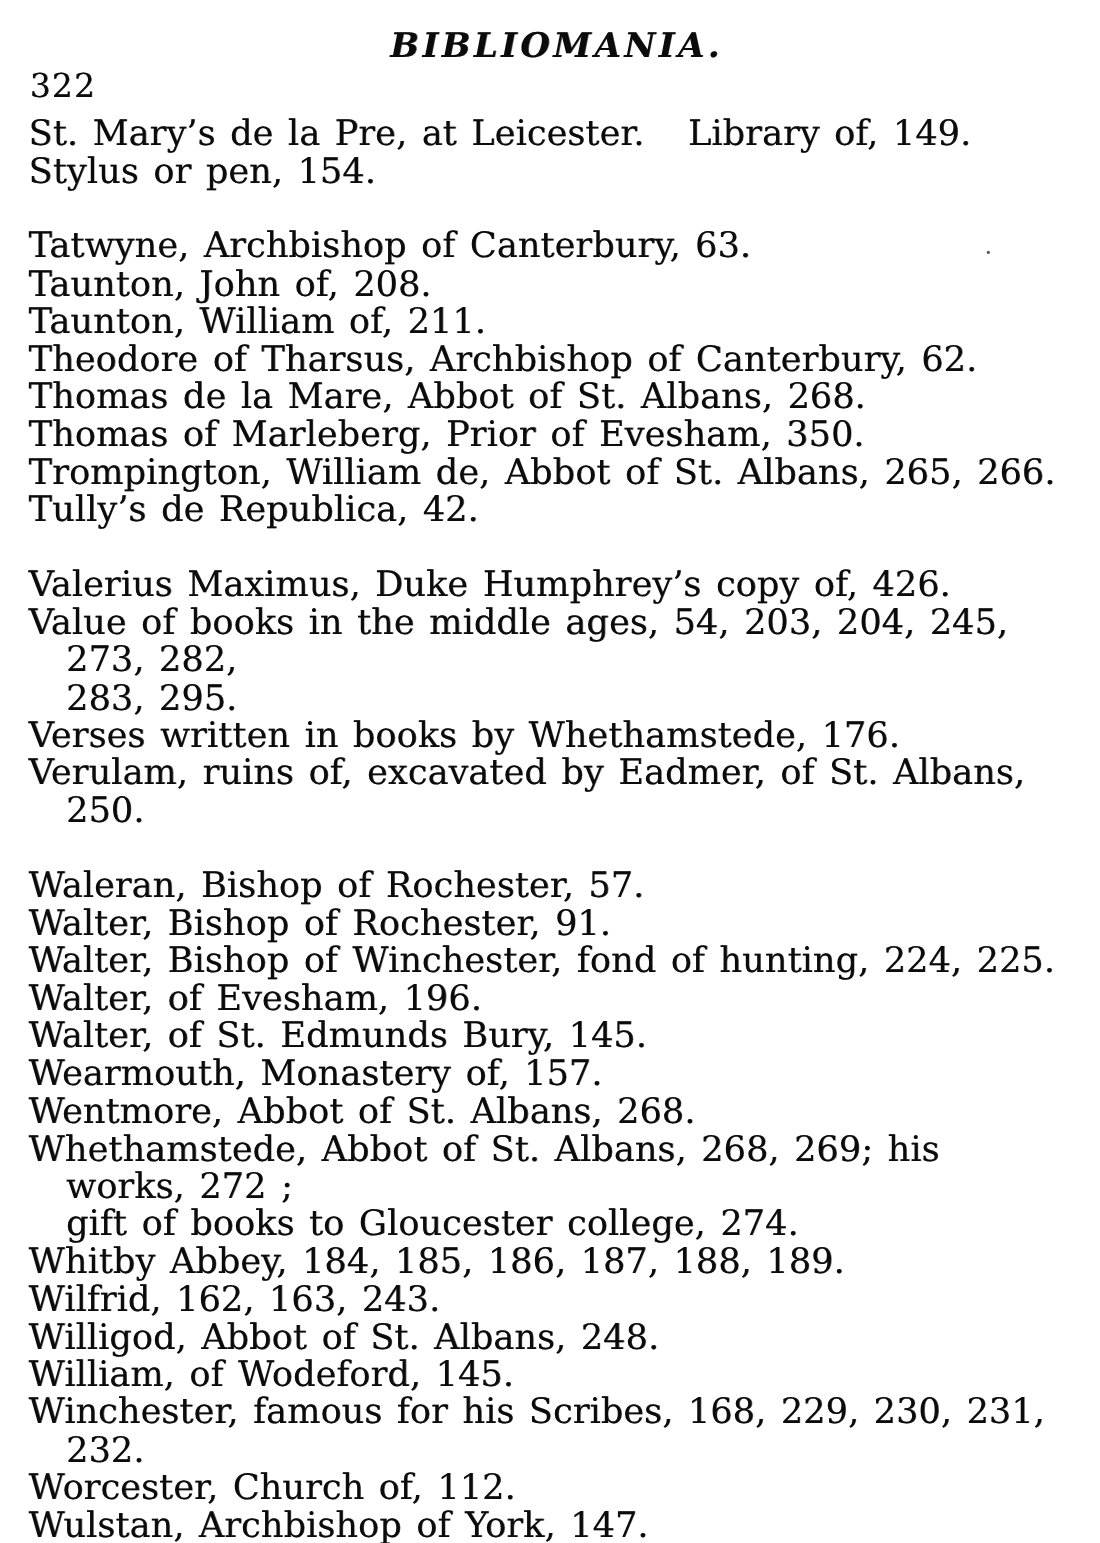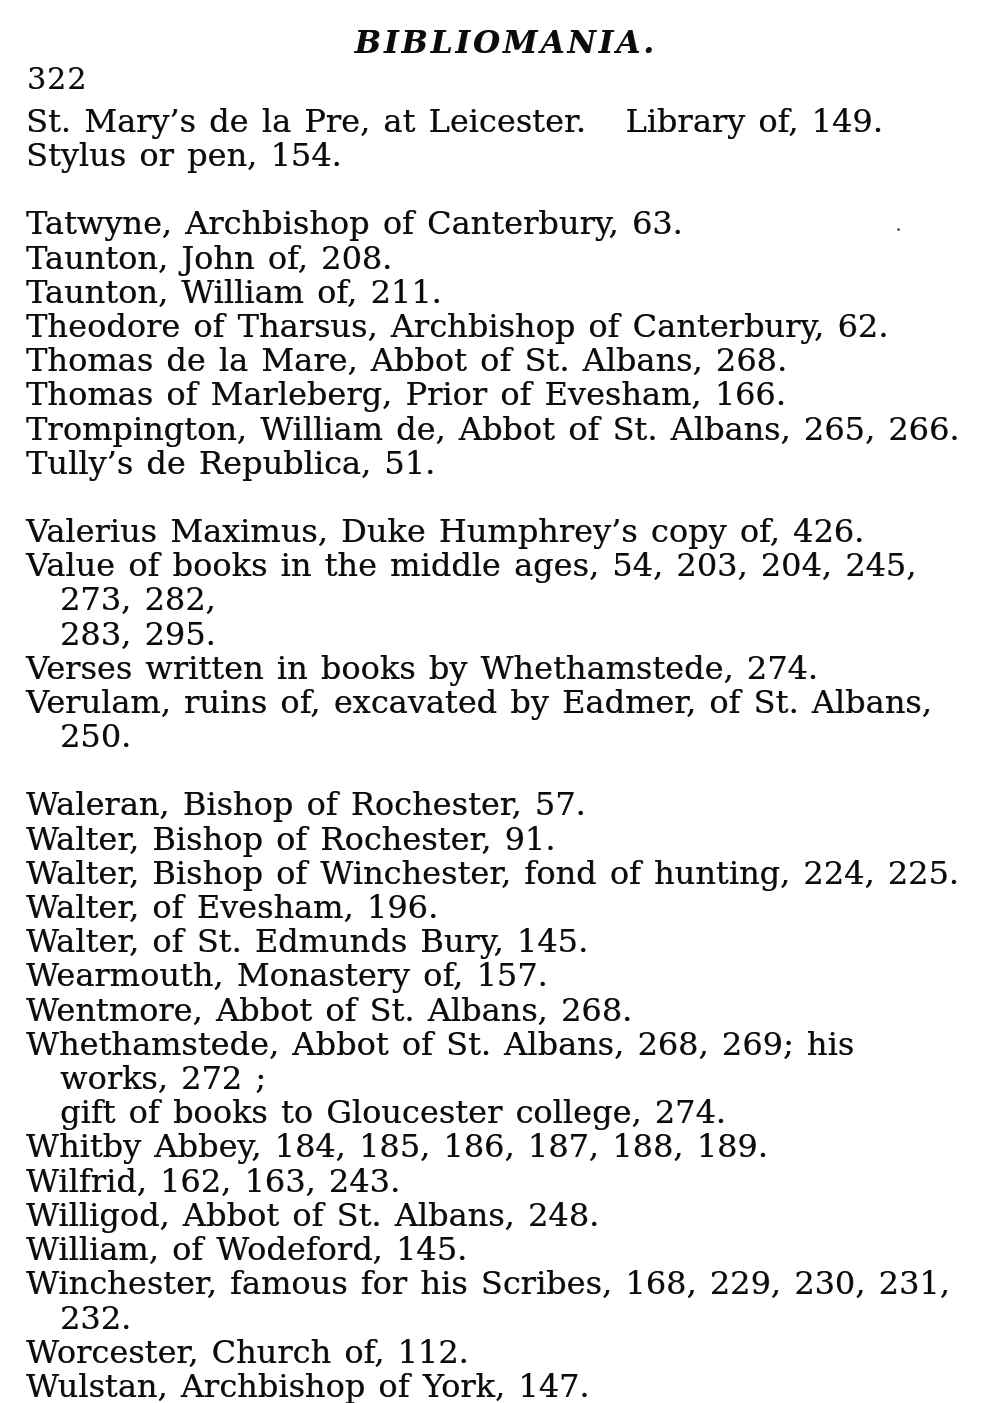--- a/index.html
+++ b/index.html
@@ -80,28 +80,28 @@
       <div class="group">
         <div class="entry">St. Mary’s de la Pre, at Leicester.   Library of, 149.</div>
         <div class="entry">Stylus or pen, 154.</div>
       </div>
       <div class="group">
         <div class="entry">Tatwyne, Archbishop of Canterbury, 63.</div>
         <div class="entry">Taunton, John of, 208.</div>
         <div class="entry">Taunton, William of, 211.</div>
         <div class="entry">Theodore of Tharsus, Archbishop of Canterbury, 62.</div>
         <div class="entry">Thomas de la Mare, Abbot of St. Albans, 268.</div>
-        <div class="entry">Thomas of Marleberg, Prior of Evesham, 166.</div>
+        <div class="entry">Thomas of Marleberg, Prior of Evesham, 350.</div>
         <div class="entry">Trompington, William de, Abbot of St. Albans, 265, 266.</div>
-        <div class="entry">Tully’s de Republica, 51.</div>
+        <div class="entry">Tully’s de Republica, 42.</div>
       </div>
       <div class="group">
         <div class="entry">Valerius Maximus, Duke Humphrey’s copy of, 426.</div>
         <div class="entry">Value of books in the middle ages, 54, 203, 204, 245, 273, 282,<br>283, 295.</div>
-        <div class="entry">Verses written in books by Whethamstede, 274.</div>
+        <div class="entry">Verses written in books by Whethamstede, 176.</div>
         <div class="entry">Verulam, ruins of, excavated by Eadmer, of St. Albans, 250.</div>
       </div>
       <div class="group">
         <div class="entry">Waleran, Bishop of Rochester, 57.</div>
         <div class="entry">Walter, Bishop of Rochester, 91.</div>
         <div class="entry">Walter, Bishop of Winchester, fond of hunting, 224, 225.</div>
         <div class="entry">Walter, of Evesham, 196.</div>
         <div class="entry">Walter, of St. Edmunds Bury, 145.</div>
         <div class="entry">Wearmouth, Monastery of, 157.</div>
         <div class="entry">Wentmore, Abbot of St. Albans, 268.</div>

